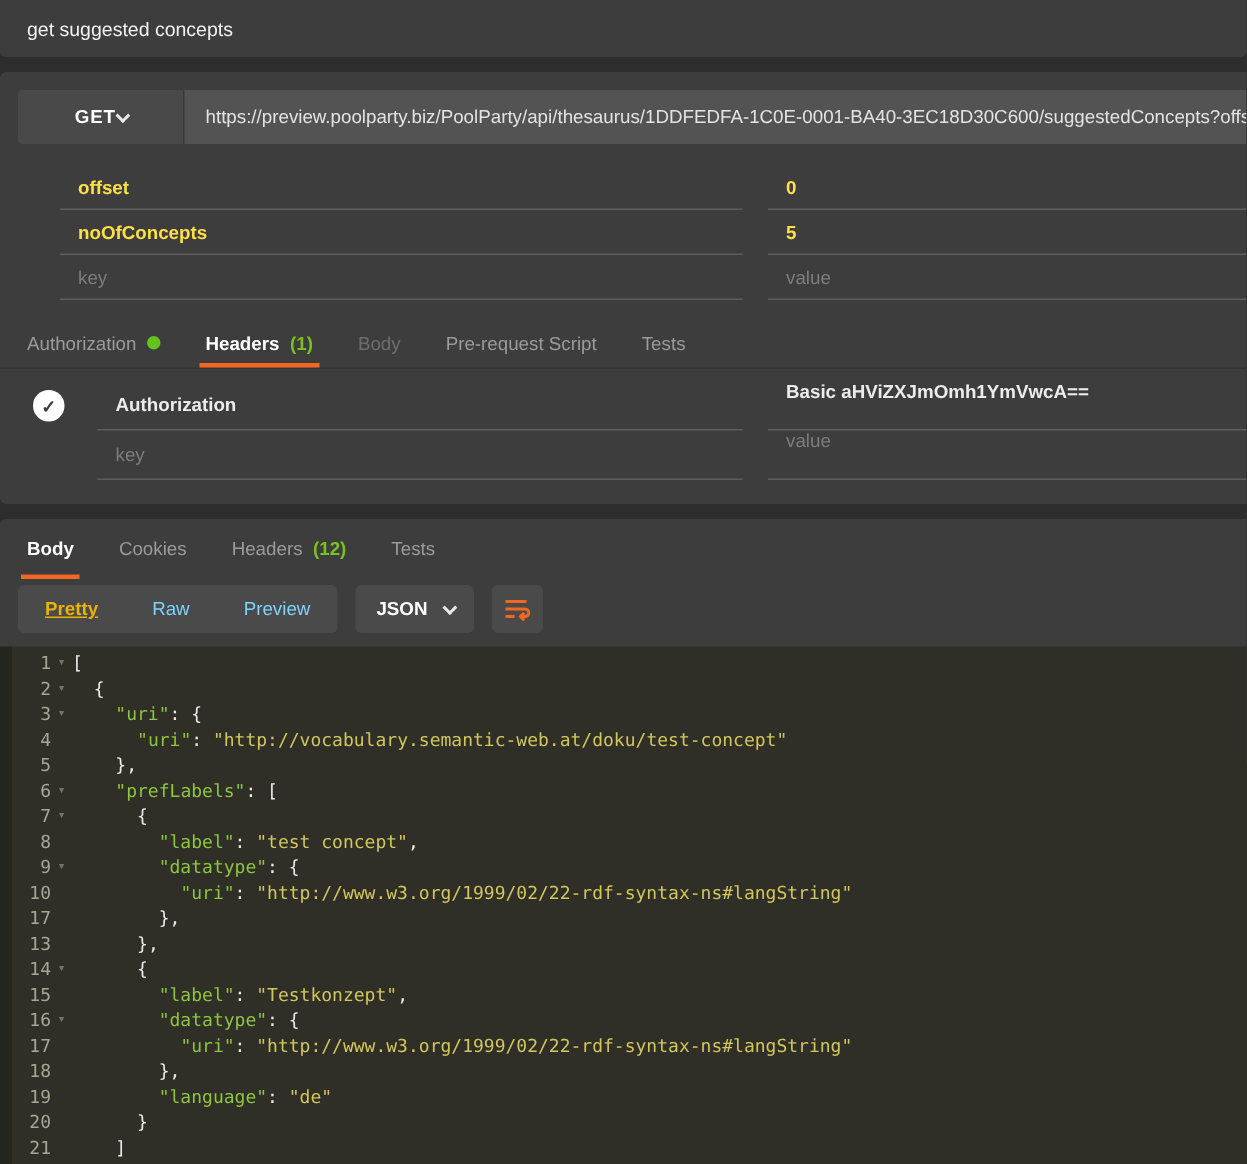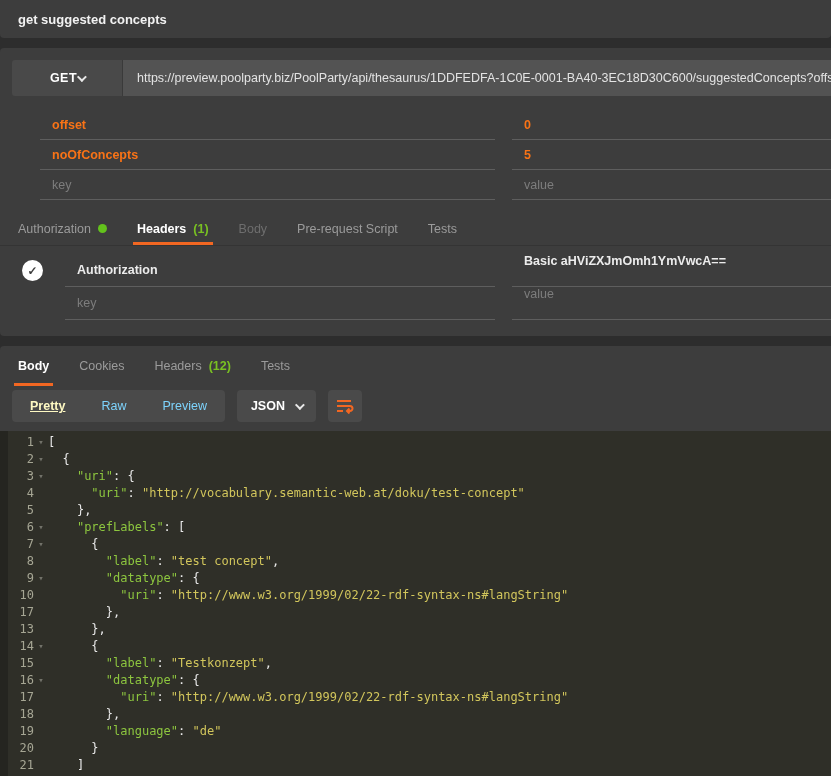--- a/index.html
+++ b/index.html
@@ -3,21 +3,21 @@
 <meta charset="utf-8">
 <style>
   * { margin:0; padding:0; box-sizing:border-box; }
   html,body { width:831px; height:776px; overflow:hidden; background:#2d2d2d;
               font-family:"Liberation Sans", sans-serif; }
   .panel { background:#3d3d3d; }
 
   
   .title-bar { height:38px; display:flex; align-items:center; padding-left:18px;
                border-radius:0 0 4px 4px; }
-  .title-bar .req-name { color:#f2f2f2; font-size:13px; font-weight:bold; }
+  .title-bar .req-name { color:#f2f2f2; font-size:13px; font-weight:normal; }
   .gap { height:10px; }
 
   
   .request-panel { padding-top:12px; border-radius:4px 0 0 4px; }
   .url-row { display:flex; margin-left:12px; height:36px; }
   .method-btn { width:111px; background:#494949; display:flex; align-items:center;
                 justify-content:center; color:#fff; font-weight:bold;
                 font-size:12.5px; letter-spacing:.5px; cursor:pointer;
                 border-right:1px solid #3a3a3a; border-radius:3px 0 0 3px; }
   .chev { width:7px; height:7px; border-right:2px solid #e8e8e8;
@@ -26,21 +26,21 @@
                padding-left:14px; overflow:hidden; }
   .url-field span { color:#e3e3e3; font-size:12.5px; white-space:nowrap; }
 
   
   .kv-area { margin-top:14px; }
   .kv-row { display:flex; height:30px; }
   .kv-key { width:455px; margin-left:40px; border-bottom:1px solid #5e5e5e;
             display:flex; align-items:center; padding-left:12px; }
   .kv-val { flex:1; margin-left:17px; border-bottom:1px solid #5e5e5e;
             display:flex; align-items:center; padding-left:12px; }
-  .kv-row span { color:#f97316; font-size:12.5px; font-weight:bold; }
+  .kv-row span { color:#fde047; font-size:12.5px; font-weight:bold; }
   .kv-row.placeholder span { color:#7d7d7d; font-weight:normal; }
 
   
   .tab-bar { display:flex; align-items:stretch; margin-top:12px; height:34px;
              border-bottom:1px solid #343434; padding-left:18px; }
   .tab { display:flex; align-items:center; gap:7px; margin-right:30px;
          color:#9b9b9b; font-size:12.5px; cursor:pointer; position:relative; }
   .tab.active { color:#fff; font-weight:bold; }
   .tab.active::after { content:""; position:absolute; left:-4px; right:-4px;
                        bottom:0; height:3px; background:#f26722; }
@@ -62,21 +62,21 @@
   .hdr-row span.txt { color:#ececec; font-size:12.5px; font-weight:bold; }
   .hdr-row.placeholder span.txt { color:#7d7d7d; font-weight:normal; }
 
   
   .response-panel { border-radius:4px 0 0 0; height:441px; display:flex;
                     flex-direction:column; }
   .resp-tabs { display:flex; padding-left:18px; height:40px; align-items:stretch; }
   .toolbar { display:flex; align-items:center; padding:4px 0 9px 12px; gap:12px; }
   .seg { display:flex; background:#4a4a4a; border-radius:4px; overflow:hidden; }
   .seg-item { padding:9px 18px; font-size:12.5px; color:#7dd3fc; cursor:pointer; }
-  .seg-item.active { color:#fef9c3; font-weight:bold;text-decoration:underline; }
+  .seg-item.active { color:#eab308; font-weight:bold;text-decoration:underline; }
   .fmt-btn { background:#4a4a4a; border-radius:4px; padding:9px 14px; display:flex;
              align-items:center; gap:10px; color:#fff; font-size:12.5px;
              font-weight:bold; cursor:pointer; }
   .wrap-btn { background:#4a4a4a; border-radius:4px; width:34px; height:32px;
               display:flex; align-items:center; justify-content:center; cursor:pointer; }
 
   
   .code-editor { flex:1; background:#2f2f28; overflow:hidden; position:relative;
                  font-family:"DejaVu Sans Mono", monospace; font-size:12px;
                  padding-top:3px; }

